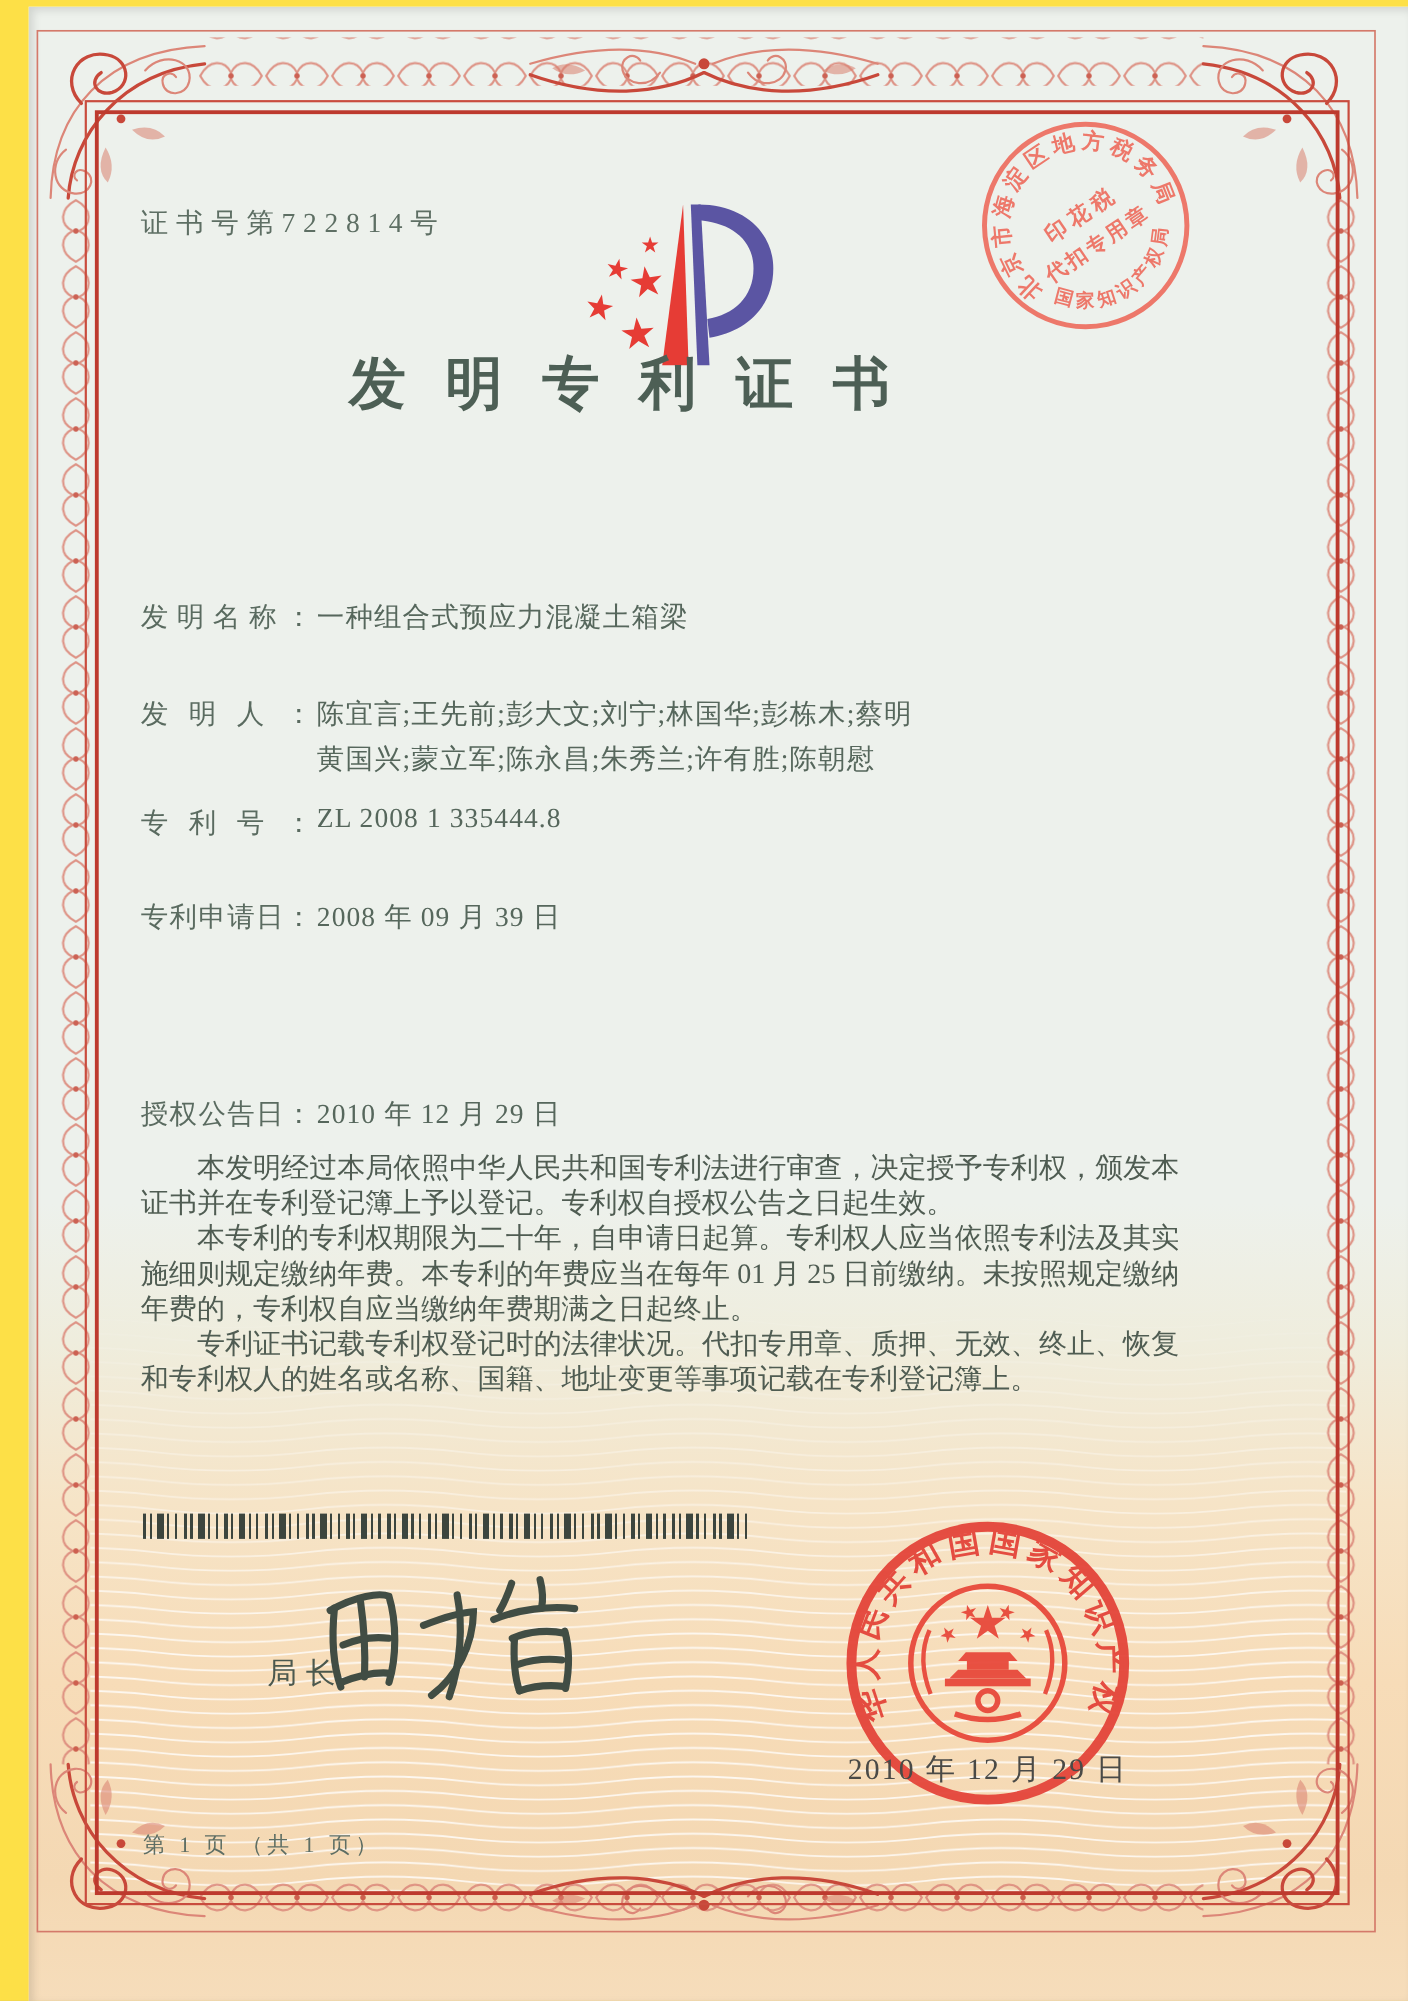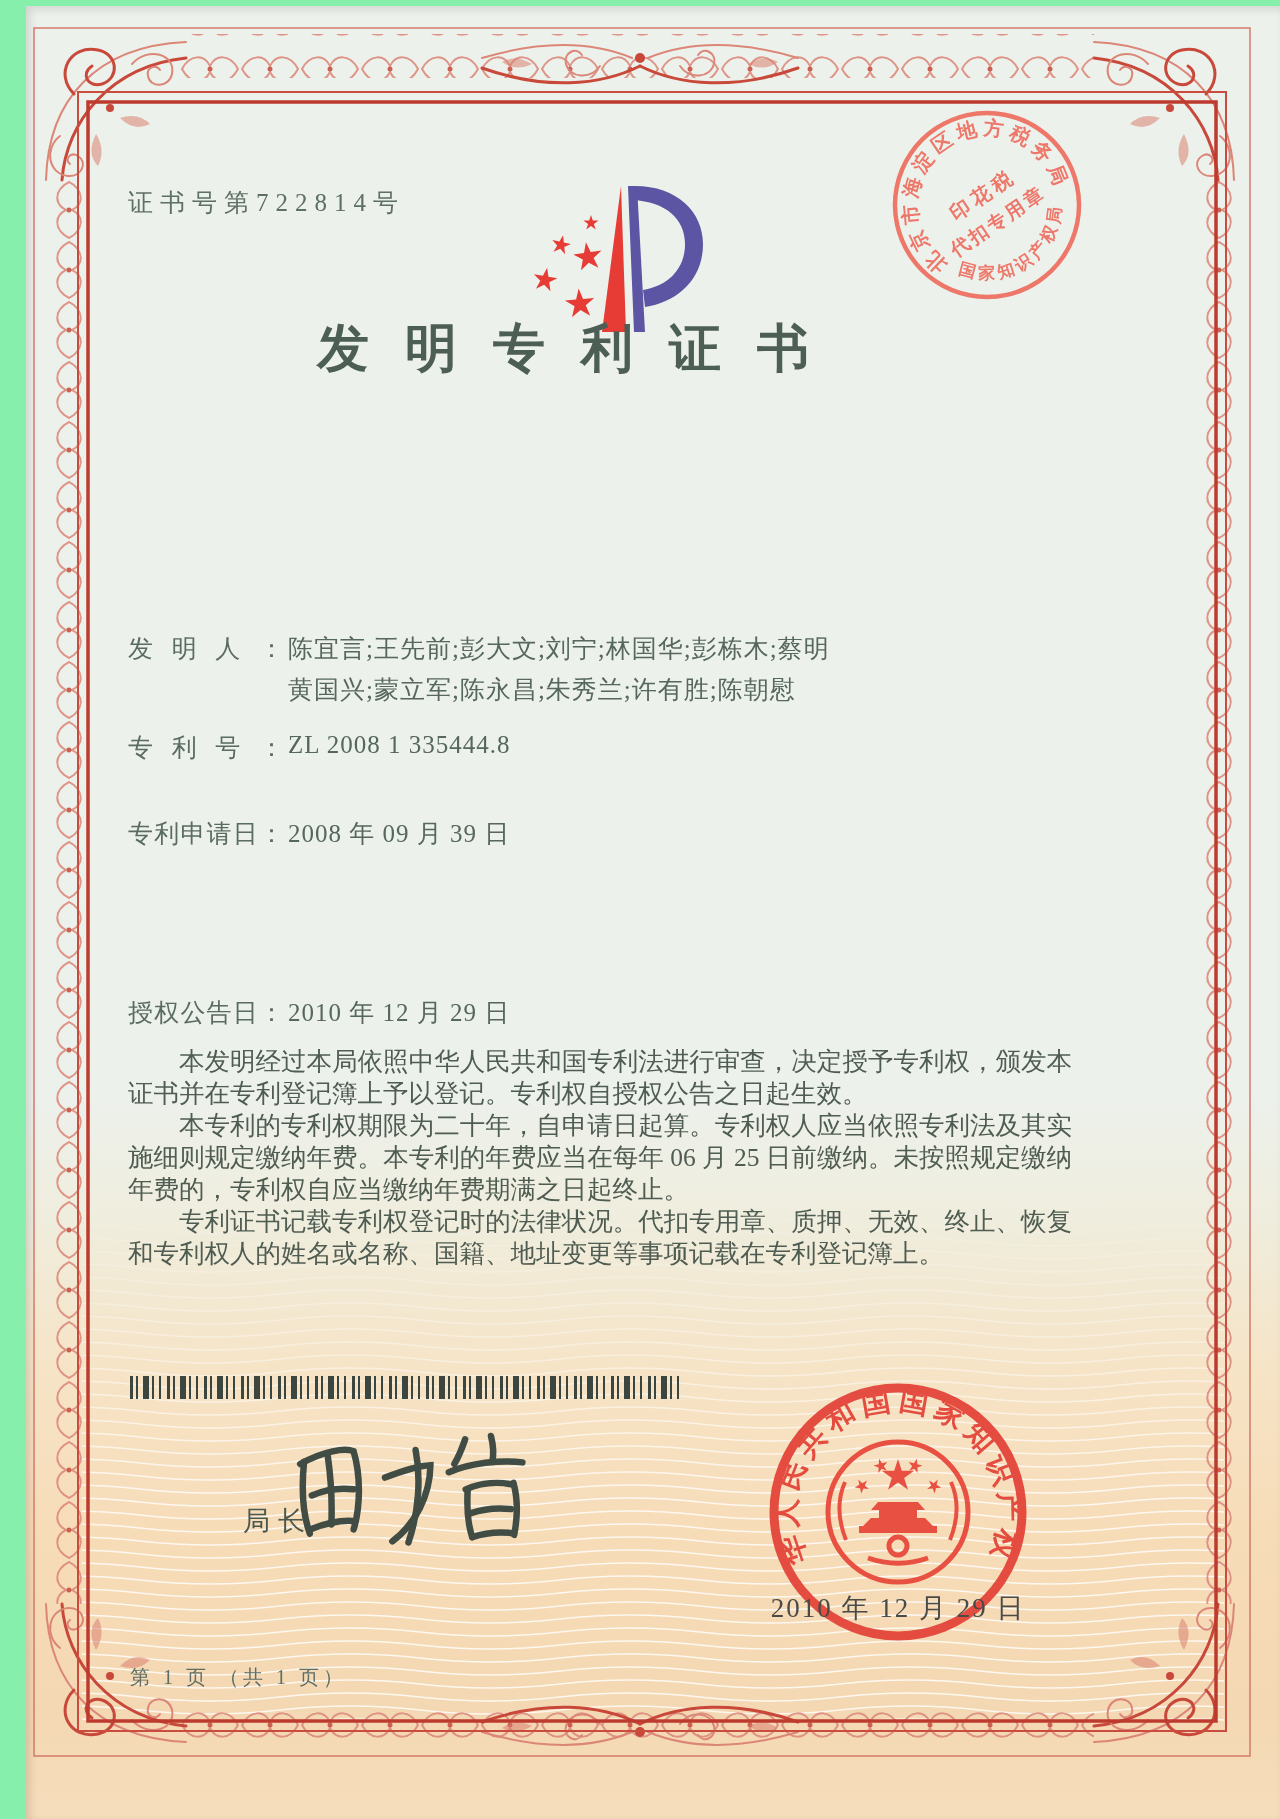--- a/index.html
+++ b/index.html
@@ -1,17 +1,17 @@
 <!DOCTYPE html>
 <html><head>
 <meta charset="utf-8">
 <style>
   html,body{margin:0;padding:0;background:#9b9894;}
   .scan{position:relative;width:1280px;height:1819px;overflow:hidden;
-        font-family:"Liberation Serif","DejaVu Serif",serif;background:#86efac;}
+        font-family:"Liberation Serif","DejaVu Serif",serif;background:#fde047;}
   .paper{position:absolute;left:26px;top:6px;right:0;bottom:0;
          background:linear-gradient(180deg,
            #edf1ec 0%, #edf1ec 60%, #efeddd 67%, #f6e4c7 75%,
            #f7dcb8 84%, #f4d8b3 94%, #f6ddbb 100%);
          box-shadow:inset 4px 3px 8px rgba(0,0,0,.12);}
   svg{position:absolute;overflow:visible;}
   .border-svg{left:0;top:0;}
   .fl1{fill:none;stroke:#c8483a;stroke-width:3;stroke-linecap:round;}
   .fl2{fill:none;stroke:#dc8678;stroke-width:2;stroke-linecap:round;}
   .fleaf{fill:rgba(216,127,112,.55);}
@@ -158,20 +158,24 @@
       <text class="stamp-txt" font-size="17" letter-spacing="4">
         <textPath href="#stampArcB" startOffset="50%" text-anchor="middle">国家知识产权局</textPath>
       </text>
       <text class="stamp-txt" y="-4" text-anchor="middle" font-size="20">印 花 税</text>
       <text class="stamp-txt" y="26" text-anchor="middle" font-size="19" letter-spacing="3">代扣专用章</text>
     </g>
   </svg>
 
   <div class="title">发明专利证书</div>
 
+  <div class="row" style="top:544px">
+    <span class="flabel">发明名称：</span>
+    <span class="fval">一种组合式预应力混凝土箱梁</span>
+  </div>
   <div class="row" style="top:632px">
     <span class="flabel">发明人：</span>
     <span class="fval">
       <div class="fval2">陈宜言;王先前;彭大文;刘宁;林国华;彭栋木;蔡明</div>
       <div class="fval2" style="margin-top:8px">黄国兴;蒙立军;陈永昌;朱秀兰;许有胜;陈朝慰</div>
     </span>
   </div>
   <div class="row" style="top:731px">
     <span class="flabel">专利号：</span>
     <span class="fval">ZL 2008 1 335444.8</span>
@@ -180,21 +184,21 @@
     <span class="flabel">专利申请日：</span>
     <span class="fval">2008 年 09 月 39 日</span>
   </div>
   <div class="row" style="top:996px">
     <span class="flabel">授权公告日：</span>
     <span class="fval">2010 年 12 月 29 日</span>
   </div>
 
   <div class="body-text">
     <p>本发明经过本局依照中华人民共和国专利法进行审查，决定授予专利权，颁发本证书并在专利登记簿上予以登记。专利权自授权公告之日起生效。</p>
-    <p>本专利的专利权期限为二十年，自申请日起算。专利权人应当依照专利法及其实施细则规定缴纳年费。本专利的年费应当在每年 06 月 25 日前缴纳。未按照规定缴纳年费的，专利权自应当缴纳年费期满之日起终止。</p>
+    <p>本专利的专利权期限为二十年，自申请日起算。专利权人应当依照专利法及其实施细则规定缴纳年费。本专利的年费应当在每年 01 月 25 日前缴纳。未按照规定缴纳年费的，专利权自应当缴纳年费期满之日起终止。</p>
     <p>专利证书记载专利权登记时的法律状况。代扣专用章、质押、无效、终止、恢复和专利权人的姓名或名称、国籍、地址变更等事项记载在专利登记簿上。</p>
   </div>
 
   <div class="barcode"></div>
 
   <div class="sig-label">局长</div>
   <svg class="sig-svg" viewBox="0 0 268 168">
     <g fill="none" stroke="#414d44" stroke-width="6.5" stroke-linecap="round" transform="rotate(-3 134 84)">
       <path d="M24 44 C20 70 20 96 26 116"></path>
       <path d="M20 46 C44 34 66 32 74 36 C80 60 78 92 70 114"></path>

